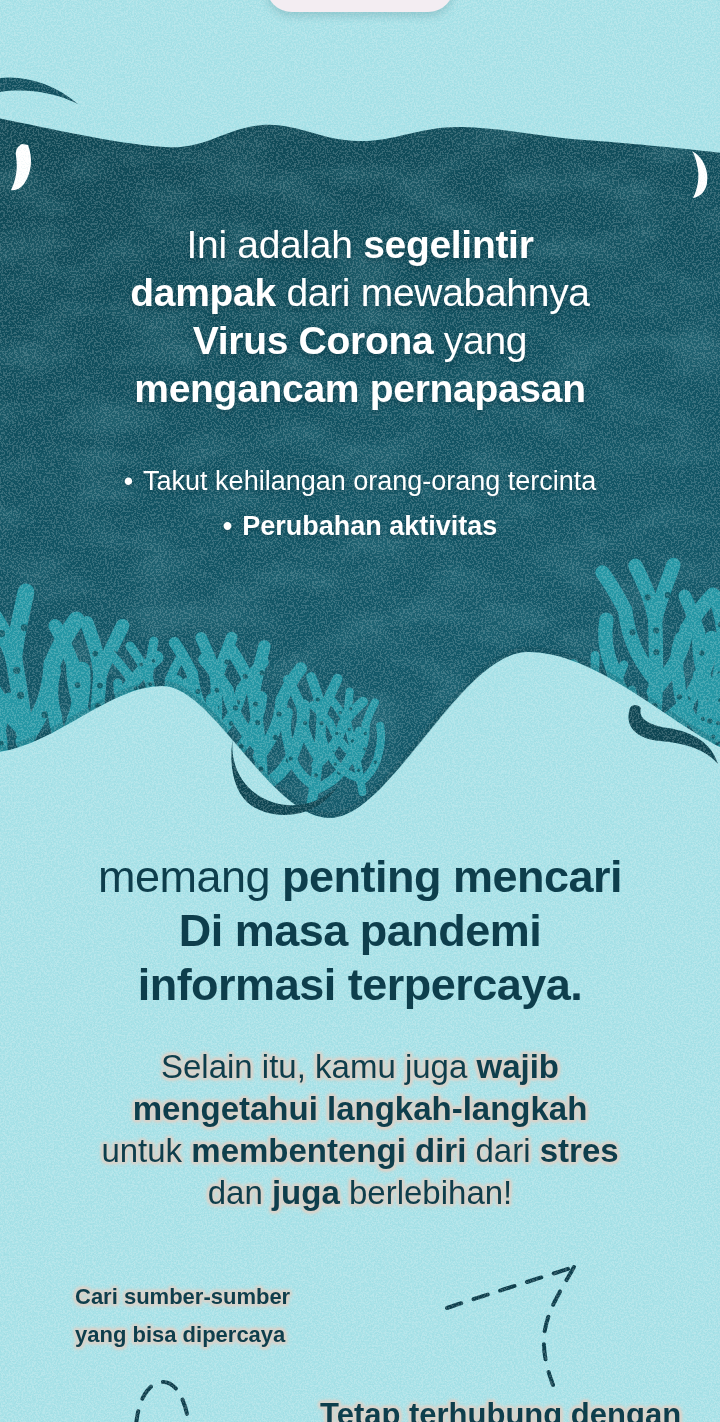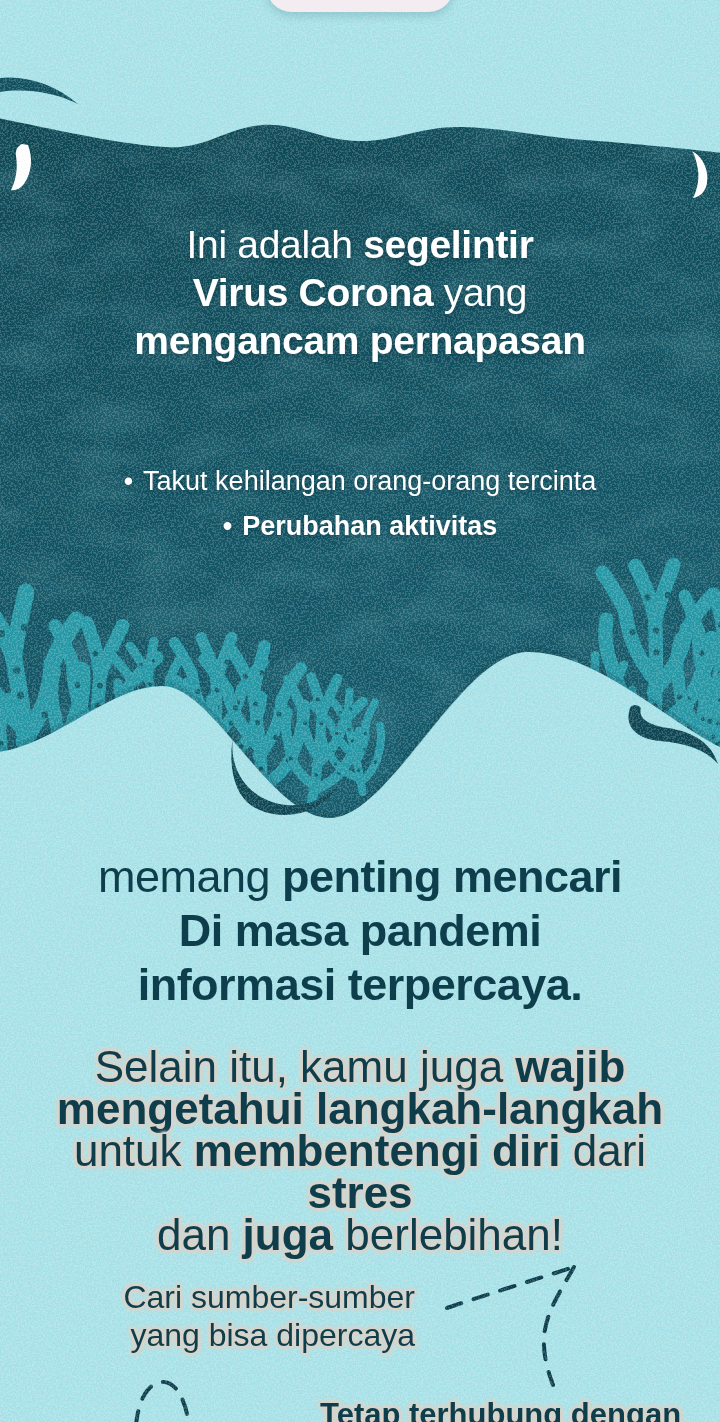--- a/index.html
+++ b/index.html
@@ -43,26 +43,26 @@
       2px 2px 3px #d8d4cc, -2px -2px 3px #d8d4cc,
       2px -2px 3px #d8d4cc, -2px 2px 3px #d8d4cc,
       0 0 9px #dcd8d0;
   }
   .info-heading{
     left:20px;top:850px;width:680px;
     font-size:45px;line-height:54px;letter-spacing:-0.5px;
   }
   .info-body{
     left:30px;top:1046px;width:660px;
-    font-size:44px;line-height:42px;
+    font-size:33px;line-height:42px;
   }
   .tip-text{
     left:75px;top:1278px;width:340px;
-    font-size:32px;line-height:38px;font-weight:400;
-    text-align:right;
+    font-size:22px;line-height:38px;font-weight:700;
+    text-align:left;
   }
   .footer-text{
     left:320px;top:1396px;width:400px;
     font-size:31px;line-height:38px;font-weight:700;
     white-space:nowrap;text-align:left;
   }
 </style>
 </head>
 <body>
 
@@ -162,20 +162,21 @@
     </g>
 
     <rect x="0" y="0" width="720" height="1422" filter="url(#speckW)" opacity="0.16"></rect>
     <rect x="0" y="0" width="720" height="1422" filter="url(#speckD)" opacity="0.05"></rect>
   </svg>
 
   <div class="white-card"></div>
 
   <div class="txt impact-heading center">
     <div><span class="r">Ini adalah </span><span class="b">segelintir</span></div>
+    <div><span class="b">dampak</span><span class="r"> dari mewabahnya</span></div>
     <div><span class="b">Virus Corona</span><span class="r"> yang</span></div>
     <div><span class="b">mengancam pernapasan</span></div>
   </div>
 
   <div class="txt impact-bullets center">
     <div class="bullet-line r"><span class="bullet-dot">•</span><span>Takut kehilangan orang-orang tercinta</span></div>
     <div class="bullet-line b"><span class="bullet-dot">•</span><span>Perubahan aktivitas</span></div>
   </div>
 
   <div class="txt info-heading ink center">

